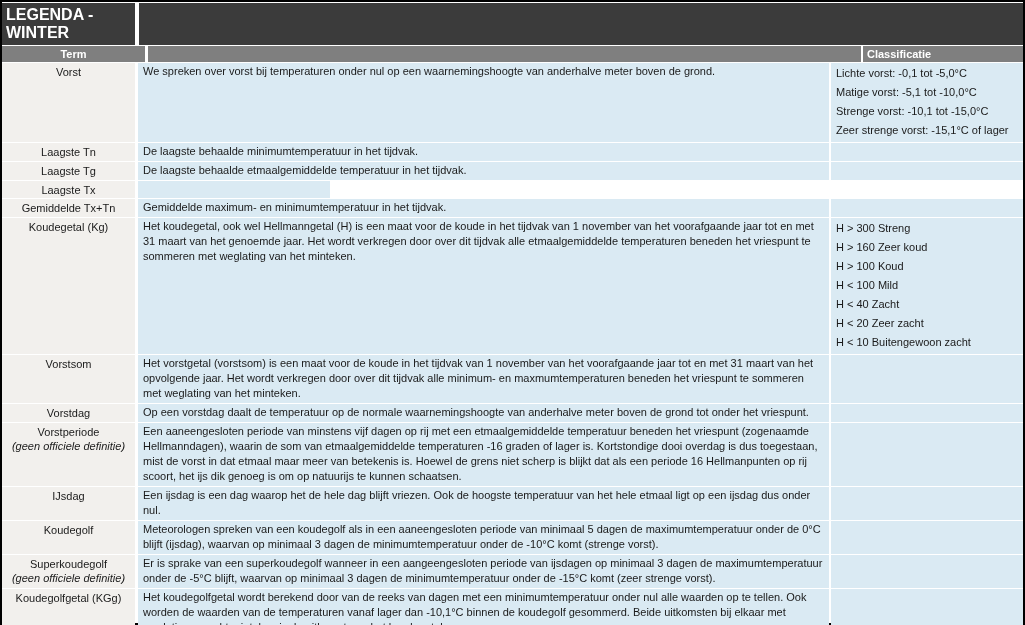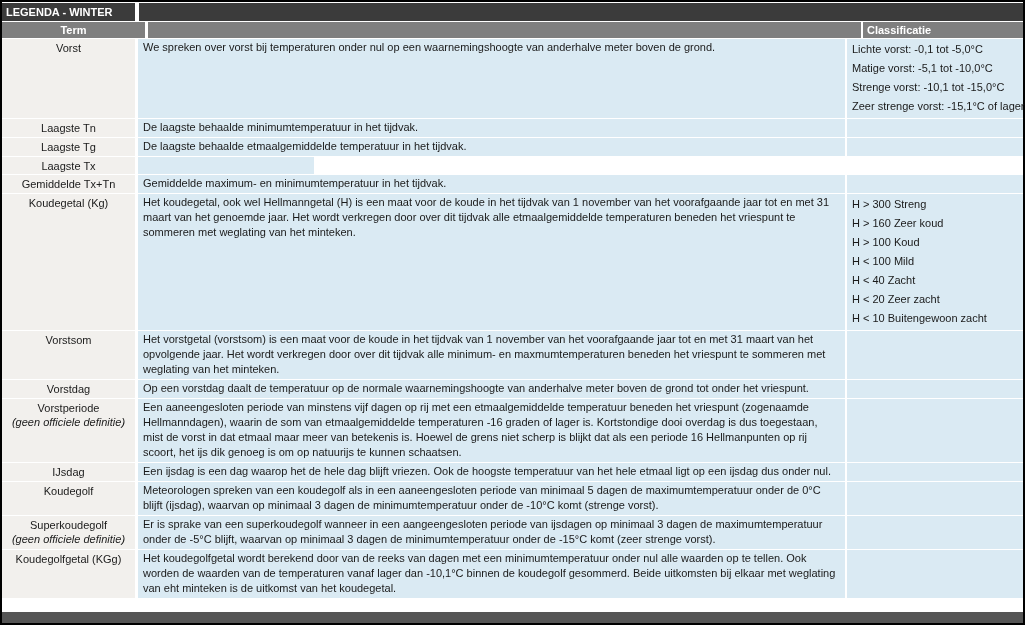--- a/index.html
+++ b/index.html
@@ -8,21 +8,21 @@
     width:1025px;height:625px;box-sizing:border-box;
     border:2px solid #000;background:#fff;
     display:flex;flex-direction:column;
     padding-top:1px;
   }
   .trow{display:flex;margin-bottom:1px;flex:0 0 auto;}
   .cell{box-sizing:border-box;font-size:11px;}
   
   .title-cell{
     width:133px;background:#3b3b3b;color:#fff;font-weight:bold;
-    font-size:11px;padding:3px 5px 3px 4px;margin-right:4px;
+    font-size:16px;padding:3px 5px 3px 4px;margin-right:4px;
   }
   .title-rest{flex:1;background:#3b3b3b;}
   
   .term-h{
     width:143px;background:#7f7f7f;color:#fff;font-weight:bold;
     text-align:center;padding:2px 2px;margin-right:3px;
   }
   .desc-h{flex:1;background:#7f7f7f;margin-right:2px;}
   .class-h{
     width:160px;background:#7f7f7f;color:#fff;font-weight:bold;
@@ -32,21 +32,21 @@
   .term-cell{
     width:133px;background:#f2f0ed;text-align:center;
     padding:2px 2px 1px 2px;margin-right:3px;line-height:14px;
   }
   .term-cell .note{font-style:italic;}
   .desc-cell{
     flex:1;background:#daeaf3;padding:1px 5px 2px 5px;
     line-height:15px;margin-right:2px;
   }
   .class-cell{
-    width:176px;background:#daeaf3;padding:1px 5px 2px 5px;
+    width:192px;background:#daeaf3;padding:1px 5px 2px 5px;
   }
   .class-line{line-height:19px;white-space:nowrap;}
   
   .footer-bar{margin-top:auto;height:11px;background:#555;flex:0 0 auto;}
 </style>
 </head>
 <body>
 
 <div class="frame">
 

